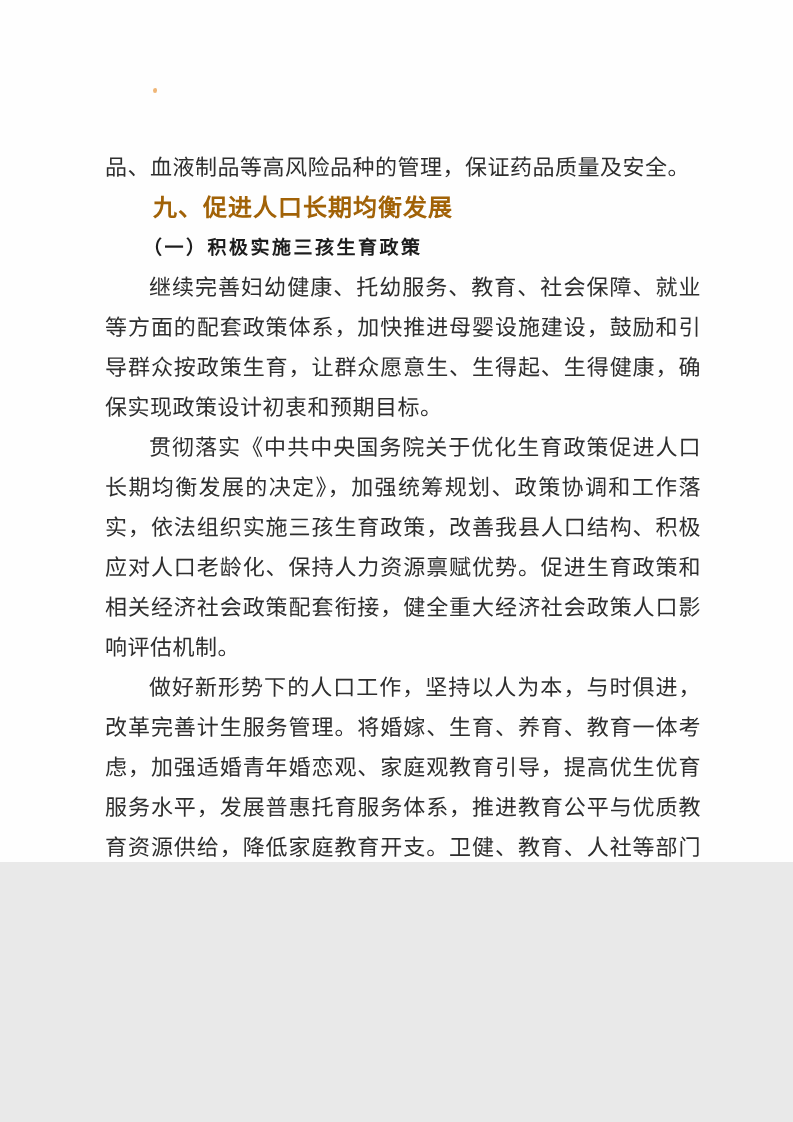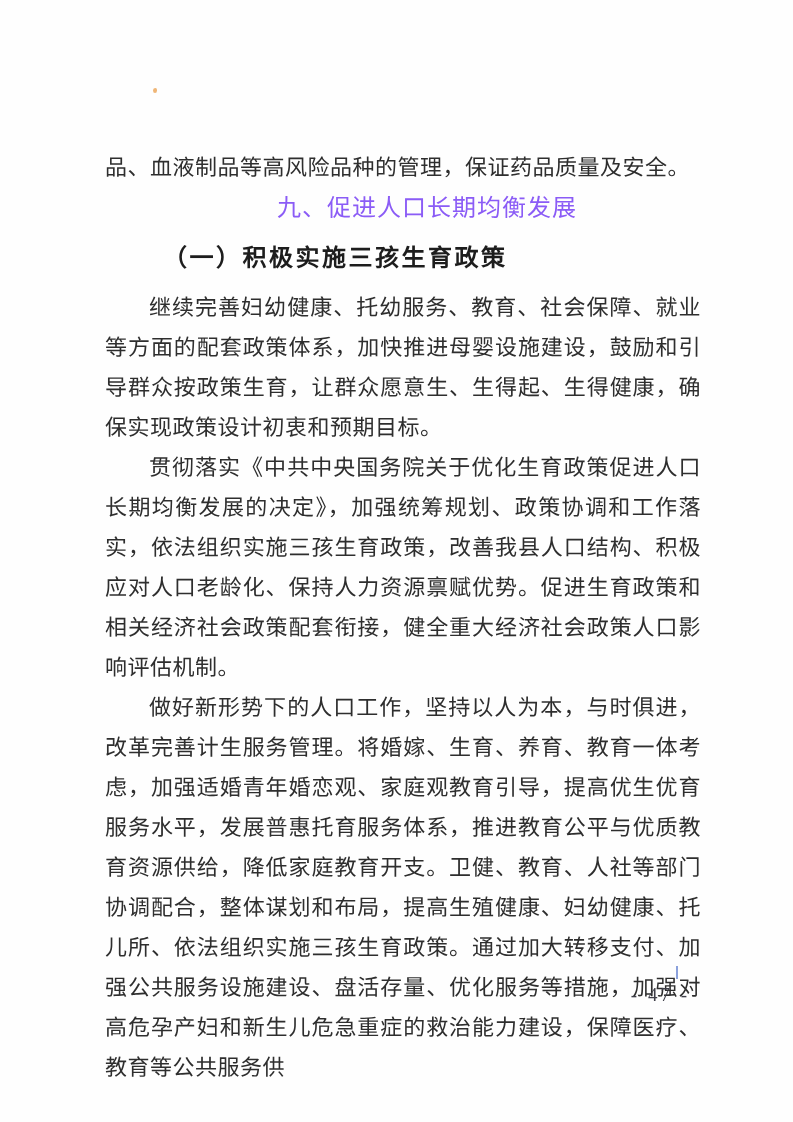--- a/index.html
+++ b/index.html
@@ -3,21 +3,21 @@
 <meta charset="utf-8">
 <style>
   html, body {
     margin: 0;
     padding: 0;
     background: #e9e9e9;
   }
   .sheet {
     position: relative;
     width: 793px;
-    height: 1122px;
+    height: 862px;
     margin: 0 auto;
     background: #fefefe;
     overflow: hidden;
     font-family: "Liberation Serif", "DejaVu Serif", serif;
   }
   .content {
     position: absolute;
     left: 105px;
     top: 148px;
     width: 596px;
@@ -30,34 +30,33 @@
     text-align: justify;
     text-justify: inter-character;
     letter-spacing: 0.5px;
   }
   .body-para.indent {
     text-indent: 2em;
   }
   .h-section {
     margin: 0;
     font-family: "Liberation Sans", "DejaVu Sans", sans-serif;
-    font-weight: 400;
+    font-weight: 700;
     font-size: 24px;
     line-height: 40px;
-    color: #8b5cf6;
+    color: #a16207;
     text-indent: 2em;
     letter-spacing: 1px;
-    text-align: center;
   }
   .h-sub {
-    margin: 10px;
+    margin: 0;
     font-family: "Liberation Serif", "DejaVu Serif", serif;
     font-weight: 700;
     font-style: normal;
-    font-size: 24px;
+    font-size: 19px;
     line-height: 40px;
     color: #1d1d1d;
     text-indent: 2em;
     letter-spacing: 2.5px;
   }
   .pagenum {
     position: absolute;
     top: 984px;
     right: 103px;
     font-size: 19px;

